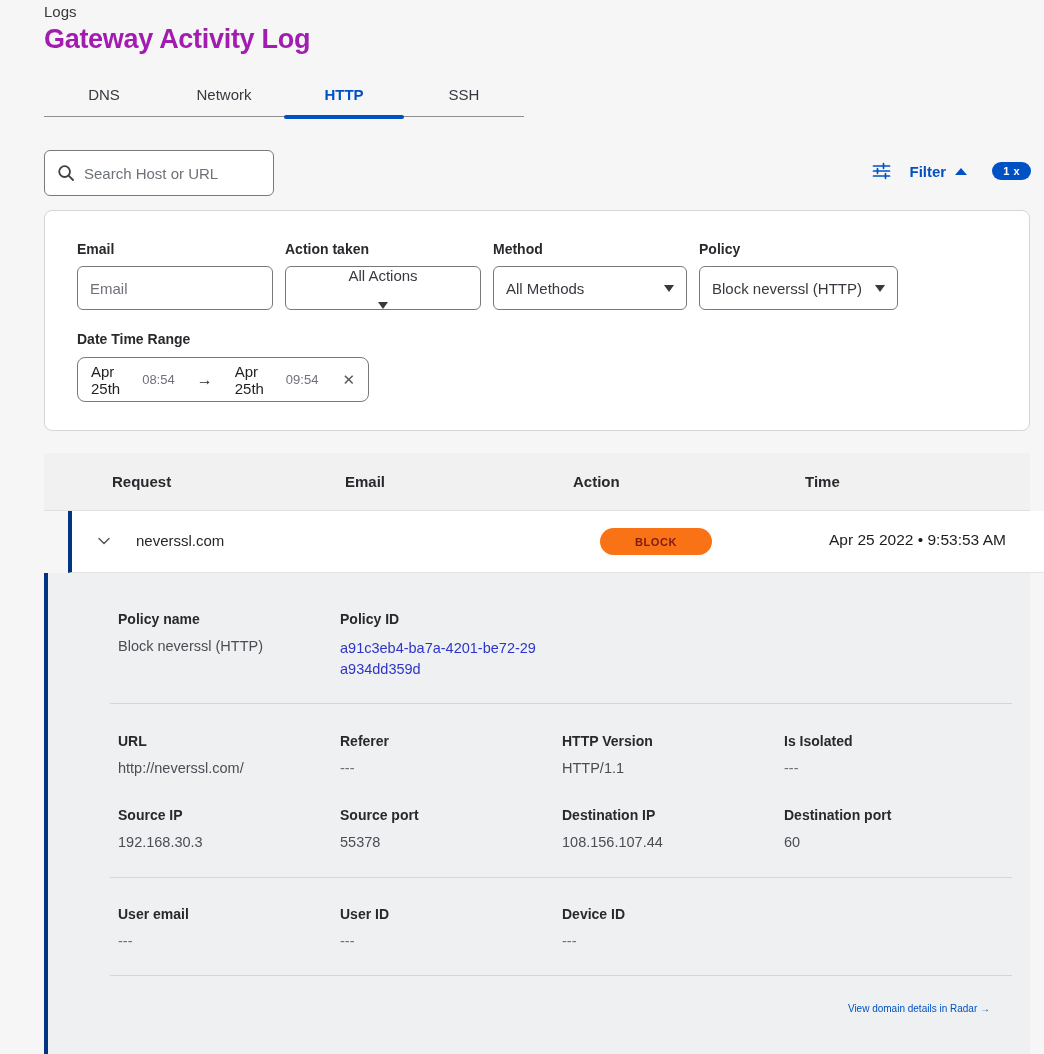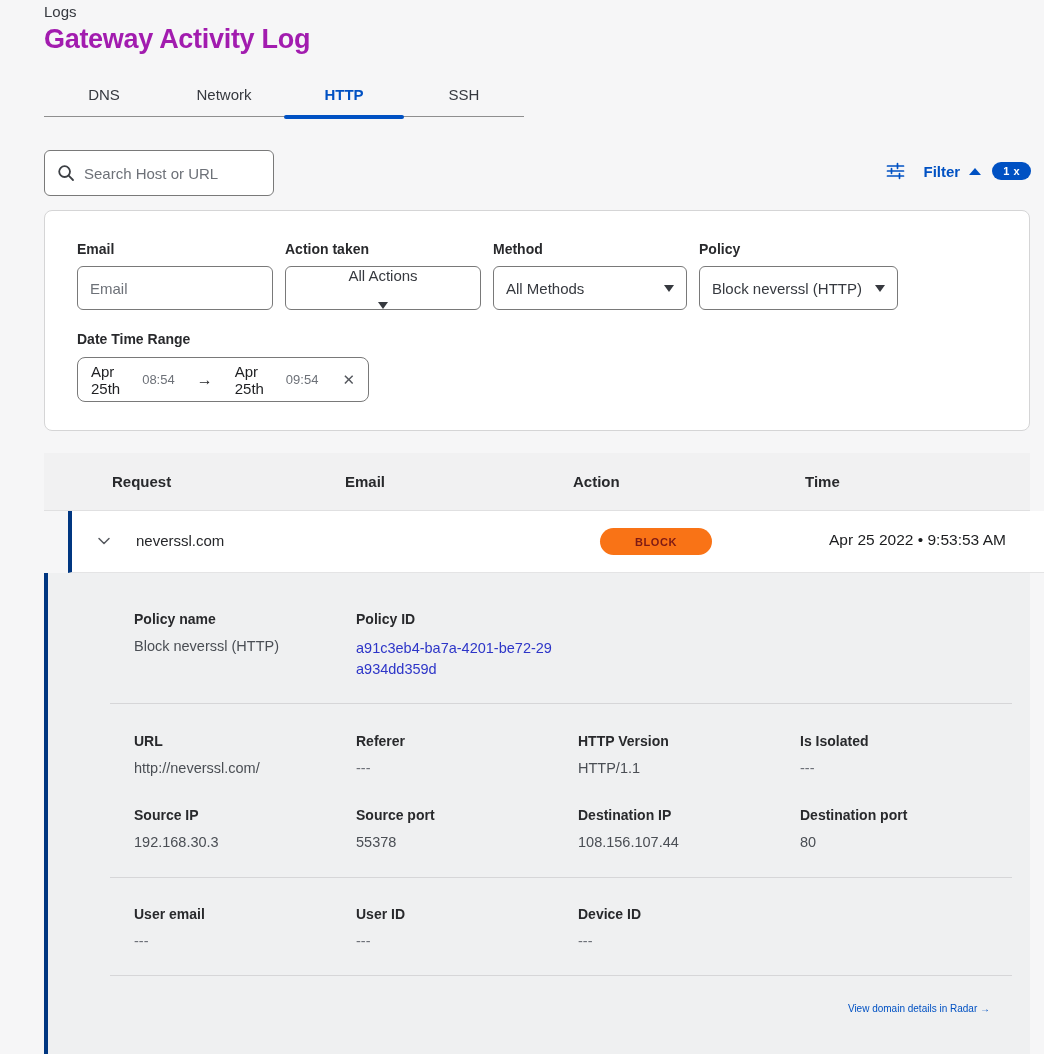--- a/index.html
+++ b/index.html
@@ -15,21 +15,21 @@
   .tab.active { color:#0051c3; font-weight:700; }
   .tab.active::after { content:""; position:absolute; left:0; right:0; bottom:-2.5px; height:4px; background:#0051c3; border-radius:2px; }
 
   .search-box { position:absolute; left:44px; top:150px; width:230px; height:46px; background:#fff; border:1px solid #797979; border-radius:6px; display:flex; align-items:center; padding:0 12px; gap:9px; }
   .search-box input { border:none; outline:none; font-size:15px; color:#36393f; width:100%; font-family:"Liberation Sans", sans-serif; background:transparent; }
   .search-box input::placeholder { color:#6d7178; }
 
   .filter-controls { position:absolute; top:158px; right:13px; height:26px; display:flex; align-items:center; gap:7px; }
   .filter-label { color:#0051c3; font-size:15px; font-weight:700;padding-left:12px; }
   .caret-up { width:0; height:0; border-left:6px solid transparent; border-right:6px solid transparent; border-bottom:7px solid #0051c3; margin-left:2px; }
-  .filter-badge { background:#0051c3; color:#fff; font-size:11px; font-weight:700; border-radius:10px; padding:3px 11px; margin-left:4px; letter-spacing:0.5px; }
+  .filter-badge { background:#0051c3; color:#fff; font-size:11px; font-weight:700; border-radius:10px; padding:3px 11px; margin-left:18px; letter-spacing:0.5px; }
 
   .filter-card { position:absolute; left:44px; top:210px; width:986px; height:221px; background:#fff; border:1px solid #d5d5d6; border-radius:8px; padding:30px 32px 0 32px; }
   .filter-row { display:flex; gap:12px; }
   .ffield { display:flex; flex-direction:column; }
   .flab { font-size:14px; font-weight:700; color:#28292c; margin-bottom:9px; }
   .finput, .fselect { height:44px; border:1px solid #797979; border-radius:6px; background:#fff; font-size:15px; color:#36393f; padding:0 12px; font-family:"Liberation Sans", sans-serif; }
   .finput { width:196px; }
   .finput::placeholder { color:#6d7178; }
   .fselect { display:flex; align-items:center; justify-content:space-between; cursor:pointer; }
   .w1 { width:196px;flex-direction:column; } .w2 { width:194px; } .w3 { width:199px; }
@@ -45,21 +45,21 @@
   .th { position:absolute; top:20px; font-size:15px; font-weight:700; color:#28292c; }
   .th-request { left:68px; } .th-email { left:301px; } .th-action { left:529px; } .th-time { left:761px; }
 
   .log-row { position:absolute; left:44px; top:511px; width:986px; height:62px; background:#fff; border-left:4px solid #003681; border-bottom:1px solid #e4e4e5;margin-left:24px; }
   .row-chevron { position:absolute; left:24px; top:22px; cursor:pointer; }
   .row-request { position:absolute; left:64px; top:21px; font-size:15px; color:#26272a; }
   .block-badge { position:absolute; left:528px; top:17px; width:112px; height:27px; background:#f97316; color:#7d1a15; font-size:11px; font-weight:700; letter-spacing:0.6px; border-radius:14px; display:flex; align-items:center; justify-content:center; }
   .row-time { position:absolute; left:757px; top:20px; font-size:15.5px; color:#1c1d1f; }
 
   .expanded { position:absolute; left:44px; top:573px; width:986px; height:481px; background:#eff0f1; border-left:4px solid #003681; }
-  .dgrid { position:absolute; left:86px; display:grid; grid-template-columns:222px 222px 222px 222px; }
+  .dgrid { position:absolute; left:70px; display:grid; grid-template-columns:222px 222px 222px 222px; }
   .dlab { font-size:14px; font-weight:700; color:#28292c; margin-bottom:11px; }
   .dval { font-size:14.5px; color:#4a4e54; }
   .muted { color:#6d7178; }
   .policy-link { color:#2d35c8; width:198px; word-break:break-all; line-height:1.45; text-decoration:none; cursor:pointer; }
   .divider { position:absolute; left:62px; width:902px; height:1px; background:#d6d6d8; }
   .radar-link { position:absolute; top:430px; right:40px; font-size:10px; color:#0051c3; cursor:pointer; text-decoration:none; }
 </style>
 </head>
 <body>
 
@@ -204,21 +204,21 @@
       <div>
         <div class="dlab">Source port</div>
         <div class="dval">55378</div>
       </div>
       <div>
         <div class="dlab">Destination IP</div>
         <div class="dval">108.156.107.44</div>
       </div>
       <div>
         <div class="dlab">Destination port</div>
-        <div class="dval">80</div>
+        <div class="dval">60</div>
       </div>
     </div>
 
     <div class="divider" style="top:304px;"></div>
 
     <div class="dgrid" style="top:333px;">
       <div>
         <div class="dlab">User email</div>
         <div class="dval muted">---</div>
       </div>

